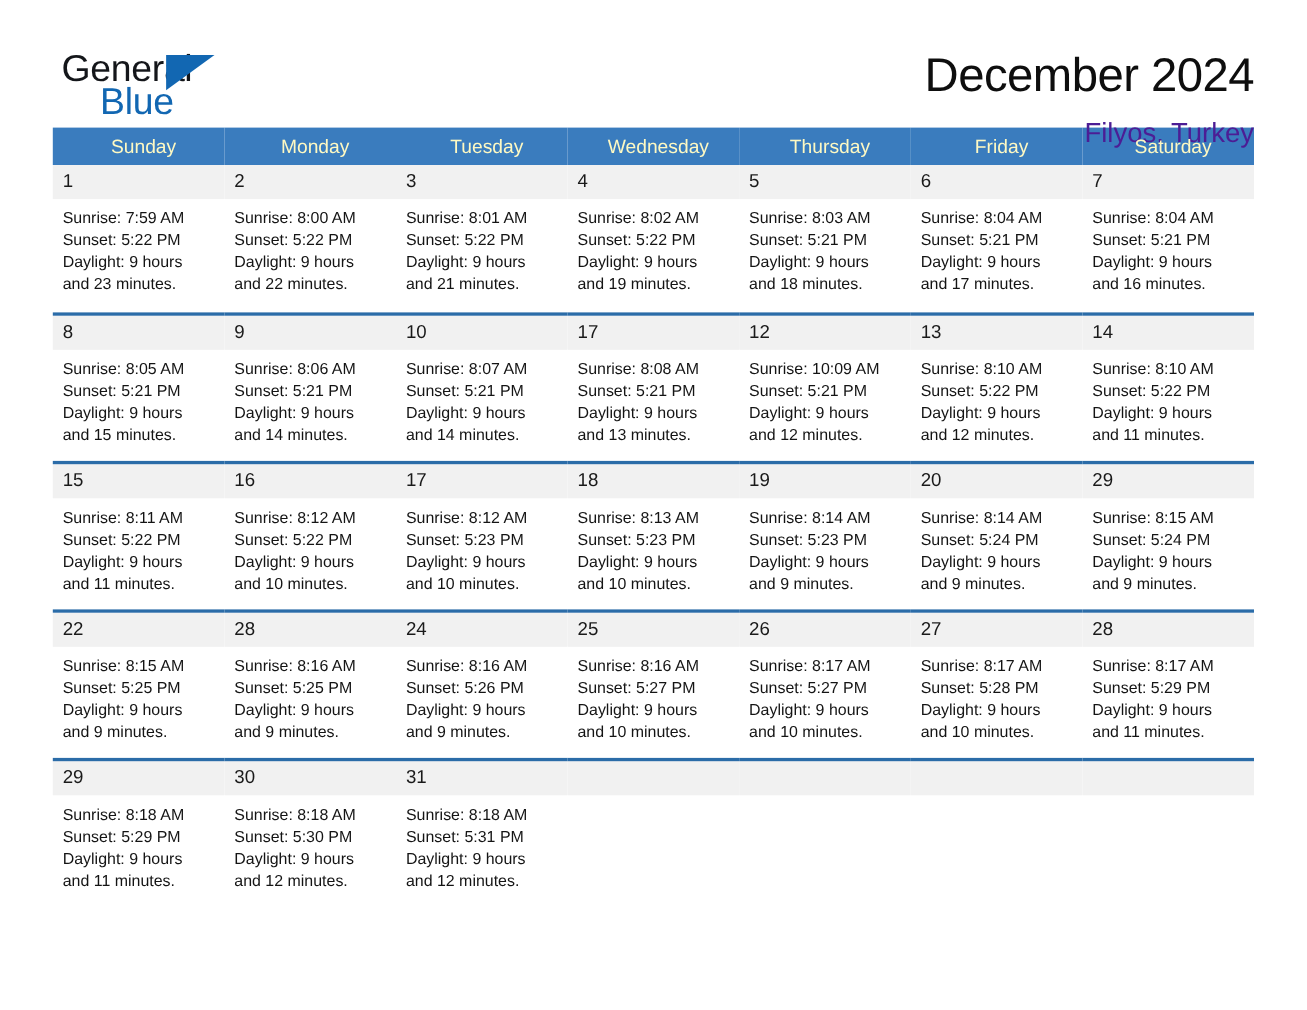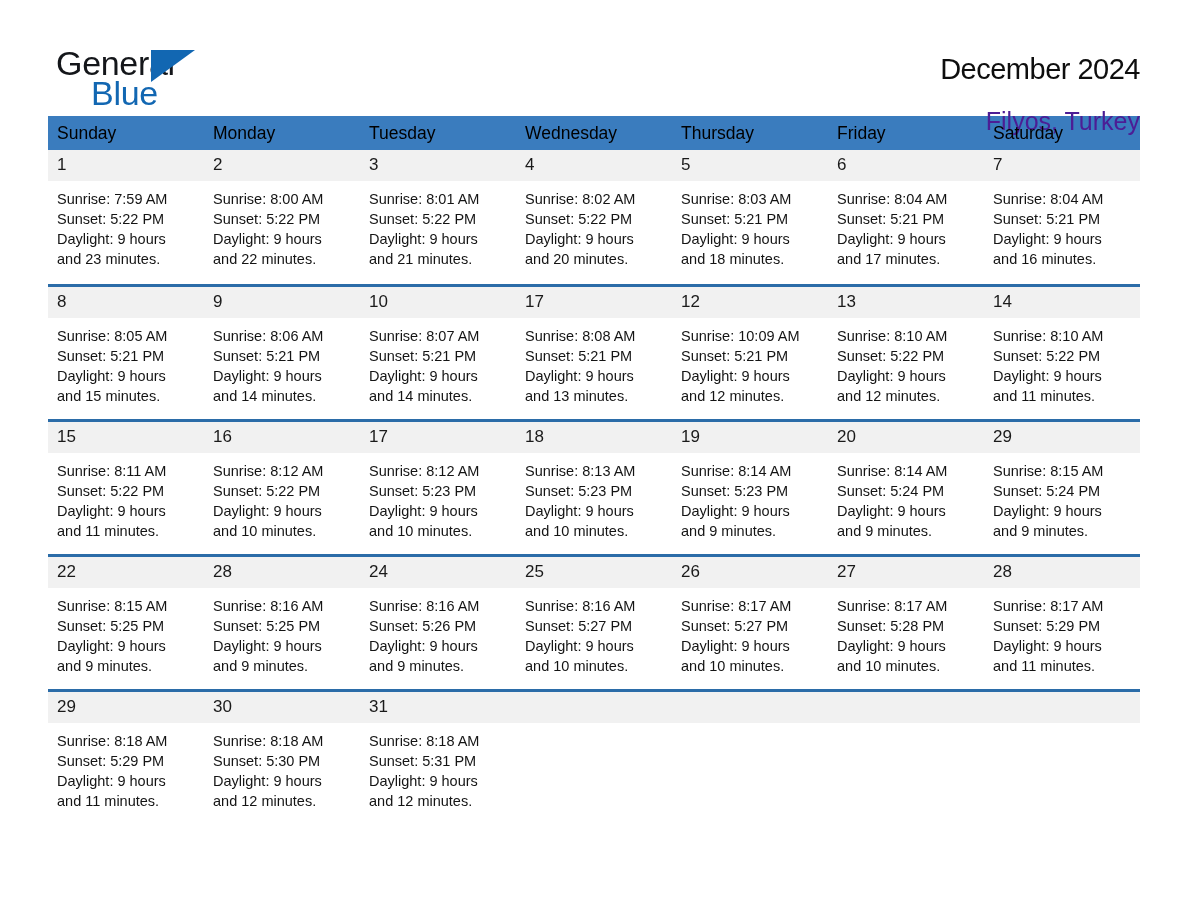--- a/index.html
+++ b/index.html
@@ -67,21 +67,21 @@
     color: #1267b2;
     letter-spacing: -0.3px;
   }
 
   .title-block {
     text-align: right;
     flex: 0 0 auto;
     padding-top: 2px;
   }
   .cal-title {
-    font-size: 29px;
+    font-size: 43px;
     line-height: 50px;
     color: #0e0e0e;
     font-weight: normal;
     margin: 0;
     letter-spacing: -0.5px;
   }
   .cal-subtitle {
     font-size: 25px;
     line-height: 34px;
     color: #4c1d95;
@@ -92,25 +92,25 @@
   
   .calendar {
     width: 1092px;
     border-collapse: collapse;
     table-layout: fixed;
     margin-top: 6px;
   }
 
   .weekday-row th {
     background: #3a7cbe;
-    color: #000000;
+    color: #fef9c3;
     font-weight: normal;
     font-size: 17.5px;
     line-height: 20px;
-    text-align: left;
+    text-align: center;
     padding: 7px 0 7px 9px;
     height: 20px;
     border: none;
   }
 
   .week-row td {
     vertical-align: top;
     padding: 0;
     border: none;
     border-top: 3px solid #2b6ca8;
@@ -206,21 +206,21 @@
             <div>Daylight: 9 hours</div>
             <div>and 21 minutes.</div>
           </div>
         </td>
         <td>
           <div class="daynum">4</div>
           <div class="details">
             <div>Sunrise: 8:02 AM</div>
             <div>Sunset: 5:22 PM</div>
             <div>Daylight: 9 hours</div>
-            <div>and 20 minutes.</div>
+            <div>and 19 minutes.</div>
           </div>
         </td>
         <td>
           <div class="daynum">5</div>
           <div class="details">
             <div>Sunrise: 8:03 AM</div>
             <div>Sunset: 5:21 PM</div>
             <div>Daylight: 9 hours</div>
             <div>and 18 minutes.</div>
           </div>

